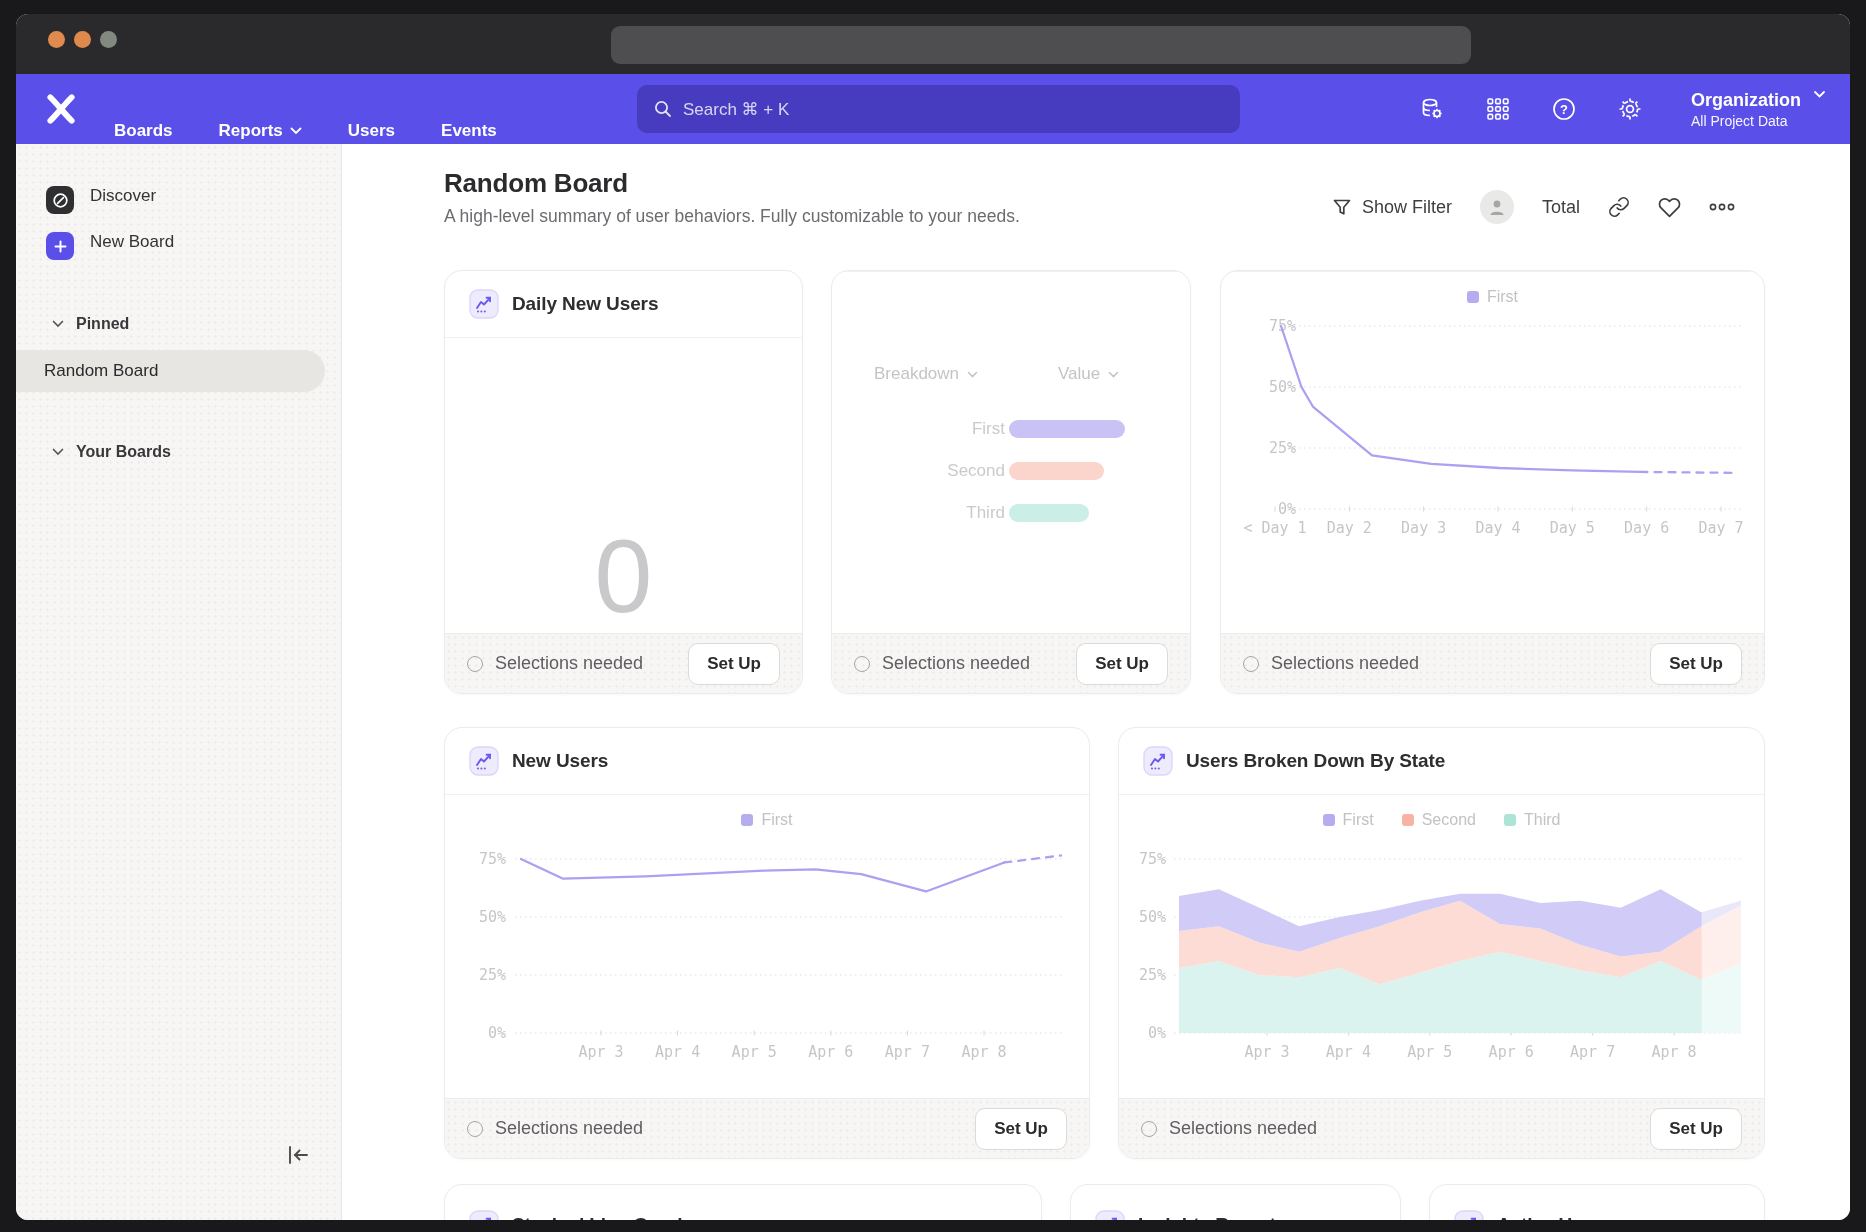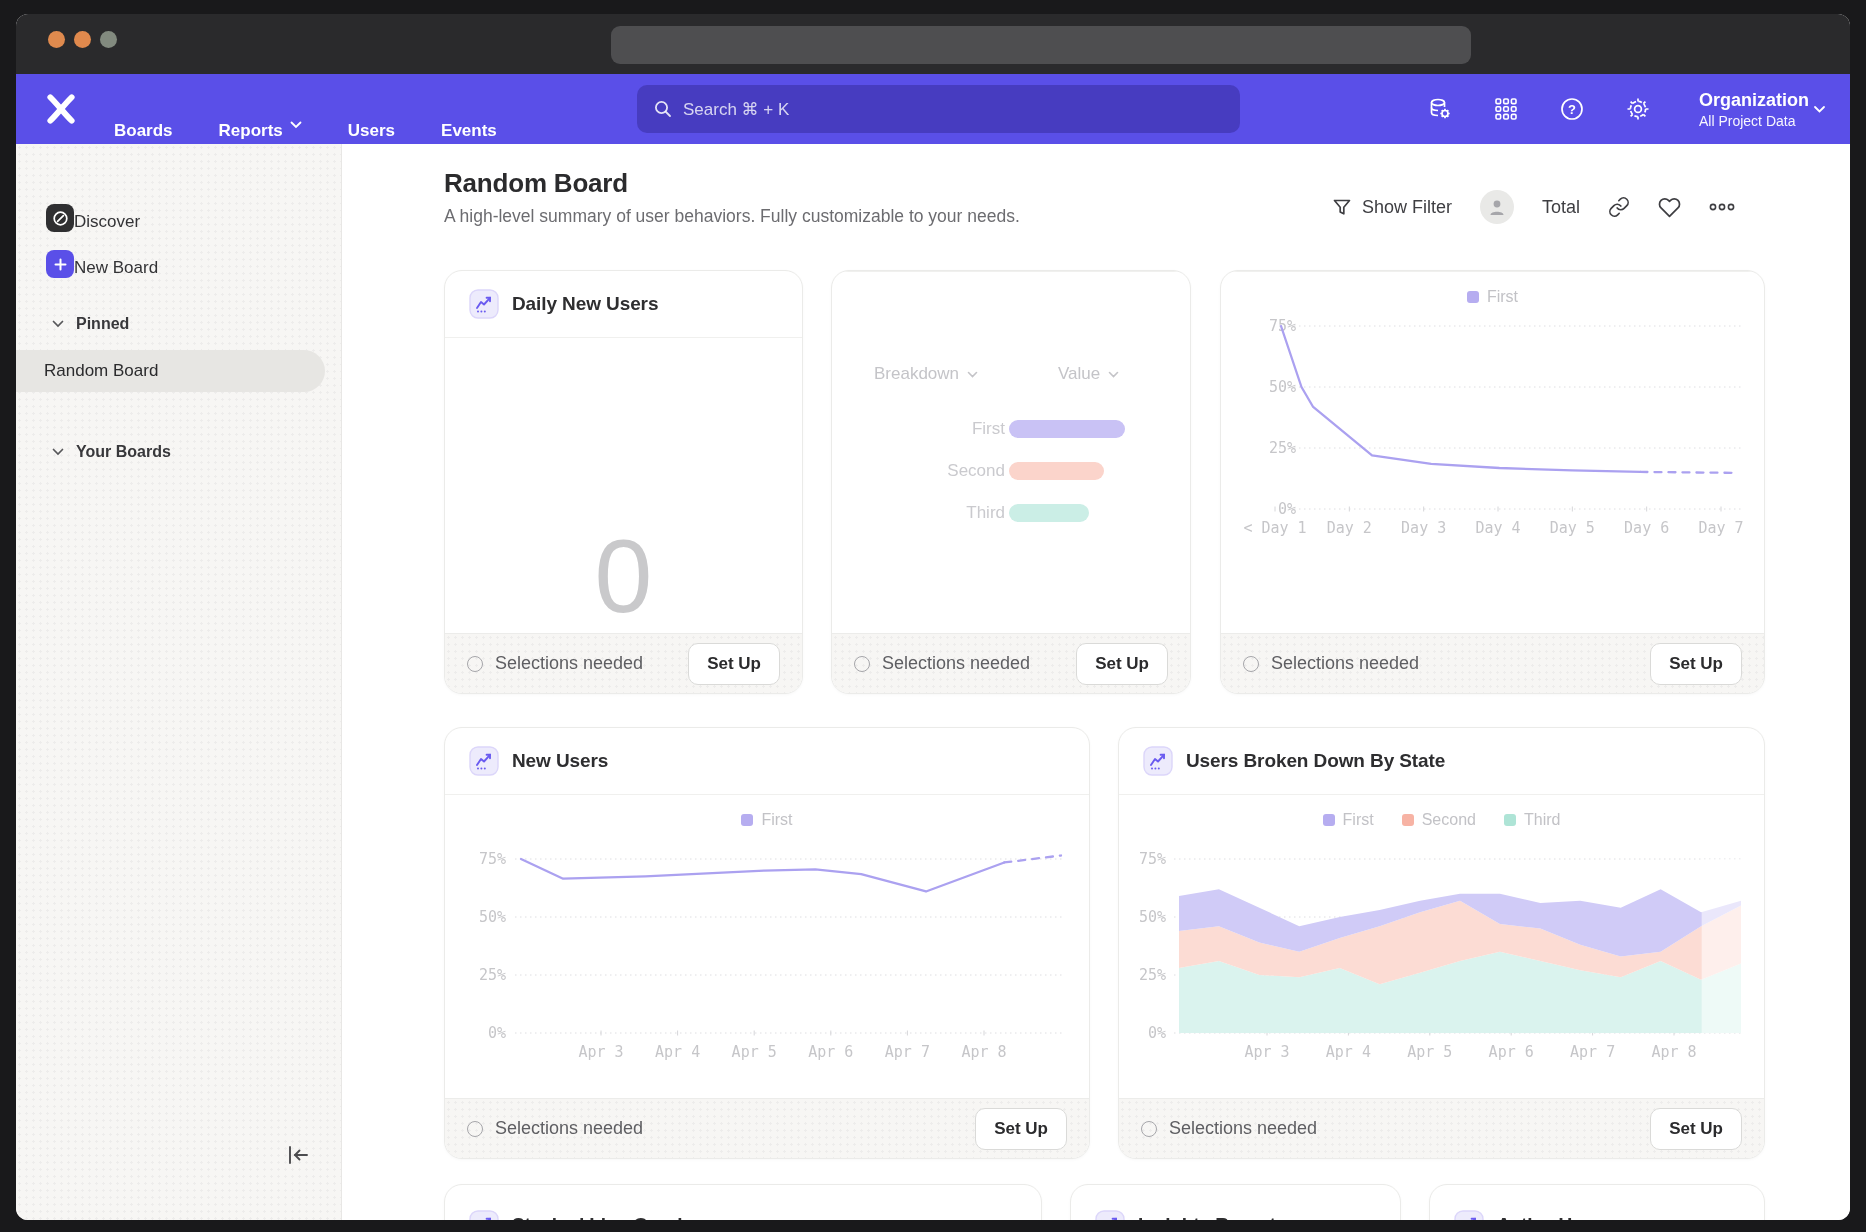--- a/index.html
+++ b/index.html
@@ -14,39 +14,39 @@
   .traffic { position:absolute; top:17px; left:32px; display:flex; gap:9px; }
   .traffic span { width:17px; height:17px; border-radius:50%; display:block; }
   .addressbar { position:absolute; left:595px; top:12px; width:860px; height:38px;
                 background:#4e4e50; border-radius:9px; }
 
   
   .appnav { height:70px; background:#5a4fe8; display:flex; align-items:center; position:relative;
             padding:0 24px 0 30px; color:#fff; }
   .logo { width:34px; height:34px; margin-right:34px; display:flex; align-items:center; }
   .nav-items { display:flex; gap:46px; align-items:center; }
-  .nav-item { font-size:17px; font-weight:600; color:#fff; display:flex; gap:7px; cursor:pointer;margin-top:44px; }
+  .nav-item { font-size:17px; font-weight:600; color:#fff; display:flex; align-items:center; gap:7px; cursor:pointer;margin-top:44px; }
   .searchpill { position:absolute; left:621px; top:11px; width:603px; height:48px;
                 background:rgba(20,10,90,0.28); border-radius:10px; display:flex; align-items:center;
                 padding:0 16px; gap:10px; }
   .searchpill .ph { color:rgba(255,255,255,0.78); font-size:17px; }
   .nav-right { margin-left:auto; display:flex; align-items:center; gap:40px; }
   .nav-icon { width:26px; height:26px; display:flex; align-items:center; justify-content:center; }
-  .orgblock { display:flex; align-items:center; gap:4px; margin-left:8px; }
+  .orgblock { display:flex; gap:12px; margin-left:8px; }
   .orgtext { text-align:left; }
   .orgname { font-size:18px; font-weight:700; }
   .orgproj { font-size:14px; margin-top:2px; color:rgba(255,255,255,0.95); }
 
   
   .workspace { display:flex; height:1076px; }
 
   .sidebar { width:326px; background:#f7f6f4; border-right:1px solid #e8e7e5; position:relative;
              background-image:radial-gradient(circle, rgba(60,60,60,0.05) 1px, transparent 1.2px);
              background-size:7px 7px; padding-top:42px; }
-  .side-row { display:flex; align-items:flex-end; padding:0 0 0 30px; height:46px; cursor:pointer; }
+  .side-row { display:flex; align-items:flex-start; gap:16px; padding:0 0 0 30px; height:46px; cursor:pointer; }
   .side-chip { width:28px; height:28px; border-radius:8px; display:flex; align-items:center; justify-content:center; flex:0 0 28px; }
   .side-label { font-size:17px; color:#333336; font-weight:500; }
   .side-section { display:flex; align-items:center; gap:12px; padding-left:36px; height:40px; margin-top:26px; cursor:pointer; }
   .side-section .sec-label { font-size:16px; font-weight:600; color:#38383b; }
   .side-selected { margin:6px 16px 0 0; height:42px; background:#e7e6e3; border-radius:0 22px 22px 0;
                    display:flex; align-items:center; padding-left:28px; font-size:17px; color:#2b2b2d; cursor:pointer; }
   .collapse-btn { position:absolute; bottom:50px; right:28px; width:30px; height:30px; display:flex;
                   align-items:center; justify-content:center; cursor:pointer; }
 
   .main { flex:1; background:#fff; position:relative; overflow:hidden; }

